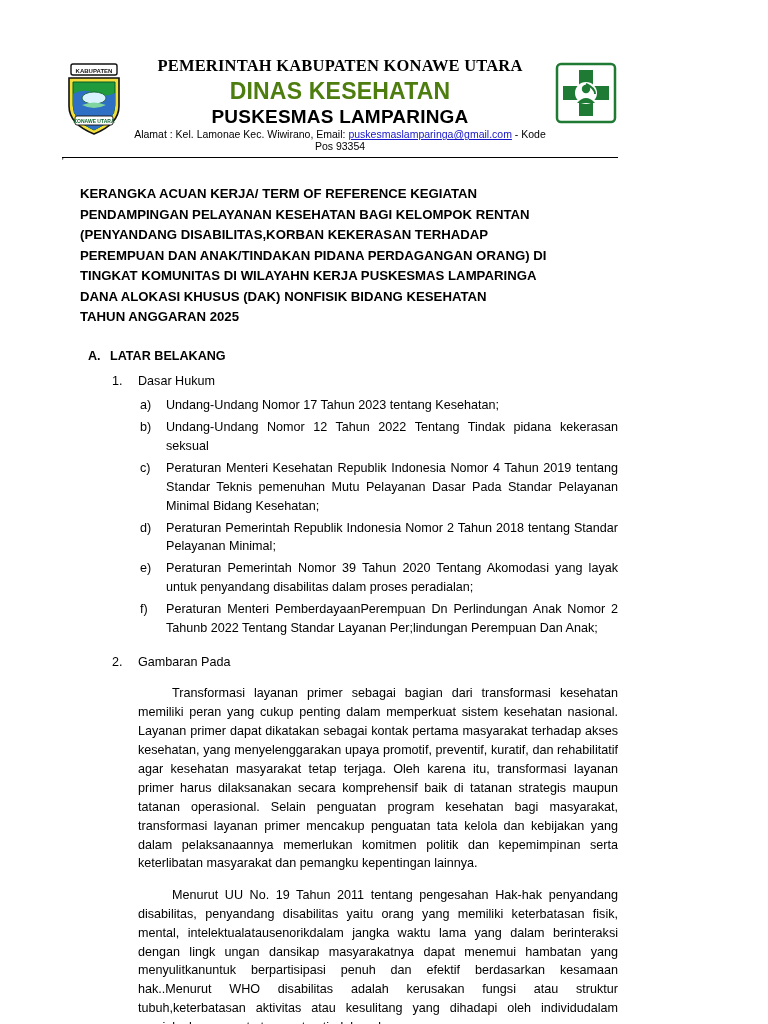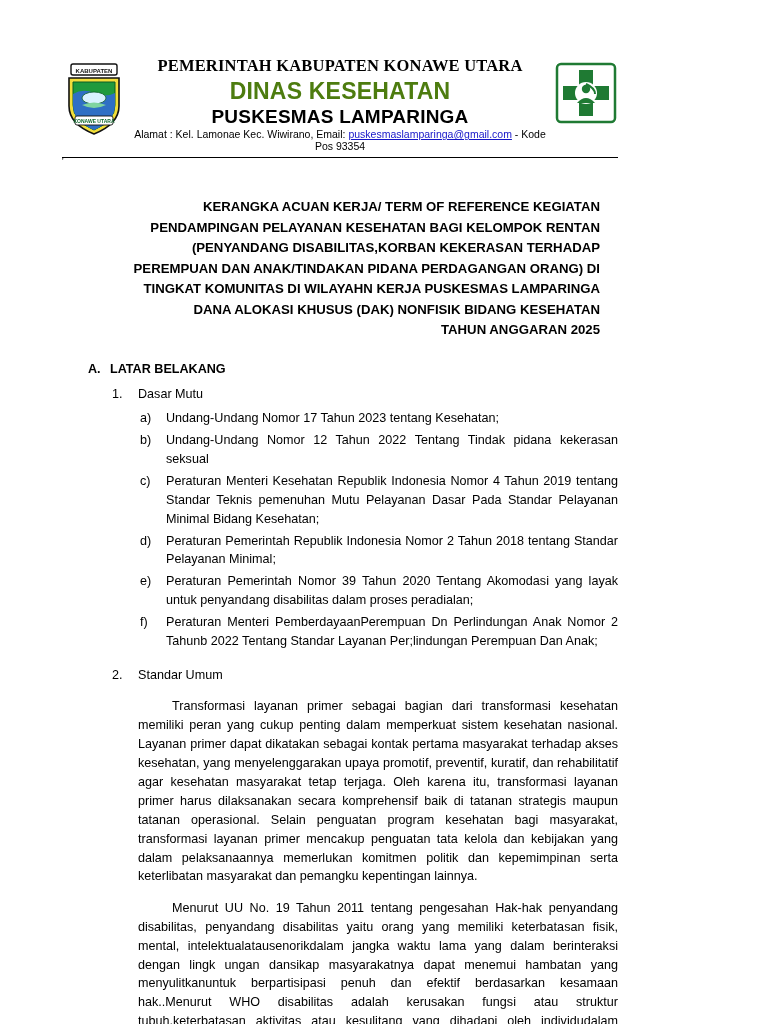--- a/index.html
+++ b/index.html
@@ -81,26 +81,26 @@
   }
   .tiny-mark {
     font-size: 9px;
     line-height: 6px;
     color: #000;
     height: 8px;
   }
 
   
   .title-block {
-    text-align: right;
+    text-align: left;
     font-family: "Liberation Sans", sans-serif;
     font-weight: bold;
     font-size: 13.2px;
     line-height: 1.55;
-    margin-top: 31px;
+    margin-top: 18px;
     margin-bottom: 20px;
     padding: 0 18px;
   }
 
   
   .section {
     font-family: "Liberation Sans", sans-serif;
     font-size: 12.6px;
     line-height: 1.5;
   }
@@ -204,21 +204,21 @@
 
   <div class="section">
 
     <div class="lvl-A">
       <span class="mark">A.</span>
       <span class="txt">LATAR BELAKANG</span>
     </div>
 
     <div class="lvl-num">
       <span class="mark">1.</span>
-      <span class="txt">Dasar Mutu</span>
+      <span class="txt">Dasar Hukum</span>
     </div>
 
     <div class="lvl-alpha">
       <span class="mark">a)</span>
       <span class="txt">Undang-Undang Nomor 17 Tahun 2023 tentang Kesehatan;</span>
     </div>
     <div class="lvl-alpha">
       <span class="mark">b)</span>
       <span class="txt">Undang-Undang Nomor 12 Tahun 2022 Tentang Tindak pidana kekerasan seksual</span>
     </div>
@@ -236,20 +236,20 @@
     </div>
     <div class="lvl-alpha">
       <span class="mark">f)</span>
       <span class="txt">Peraturan Menteri PemberdayaanPerempuan Dn Perlindungan Anak Nomor 2 Tahunb 2022 Tentang Standar Layanan Per;lindungan Perempuan Dan Anak;</span>
     </div>
 
     <div class="gap-sm"></div>
 
     <div class="lvl-num">
       <span class="mark">2.</span>
-      <span class="txt">Standar Umum</span>
+      <span class="txt">Gambaran Pada</span>
     </div>
 
     <p class="para">Transformasi layanan primer sebagai bagian dari transformasi kesehatan memiliki peran yang cukup penting dalam memperkuat sistem kesehatan nasional. Layanan primer dapat dikatakan sebagai kontak pertama masyarakat terhadap akses kesehatan, yang menyelenggarakan upaya promotif, preventif, kuratif, dan rehabilitatif agar kesehatan masyarakat tetap terjaga. Oleh karena itu, transformasi layanan primer harus dilaksanakan secara komprehensif baik di tatanan strategis maupun tatanan operasional. Selain penguatan program kesehatan bagi masyarakat, transformasi layanan primer mencakup penguatan tata kelola dan kebijakan yang dalam pelaksanaannya memerlukan komitmen politik dan kepemimpinan serta keterlibatan masyarakat dan pemangku kepentingan lainnya.</p>
     <p class="para">Menurut UU No. 19 Tahun 2011 tentang pengesahan Hak-hak penyandang disabilitas, penyandang disabilitas yaitu orang yang memiliki keterbatasan fisik, mental, intelektualatausenorikdalam jangka waktu lama yang dalam berinteraksi dengan lingk ungan dansikap masyarakatnya dapat menemui hambatan yang menyulitkanuntuk berpartisipasi penuh dan efektif berdasarkan kesamaan hak..Menurut WHO disabilitas adalah kerusakan fungsi atau struktur tubuh,keterbatasan aktivitas atau kesulitang yang dihadapi oleh individudalam menjalankan sesuatu tugas atau tindakan dan</p>
 
   </div>
 </div>
 
 </body></html>

